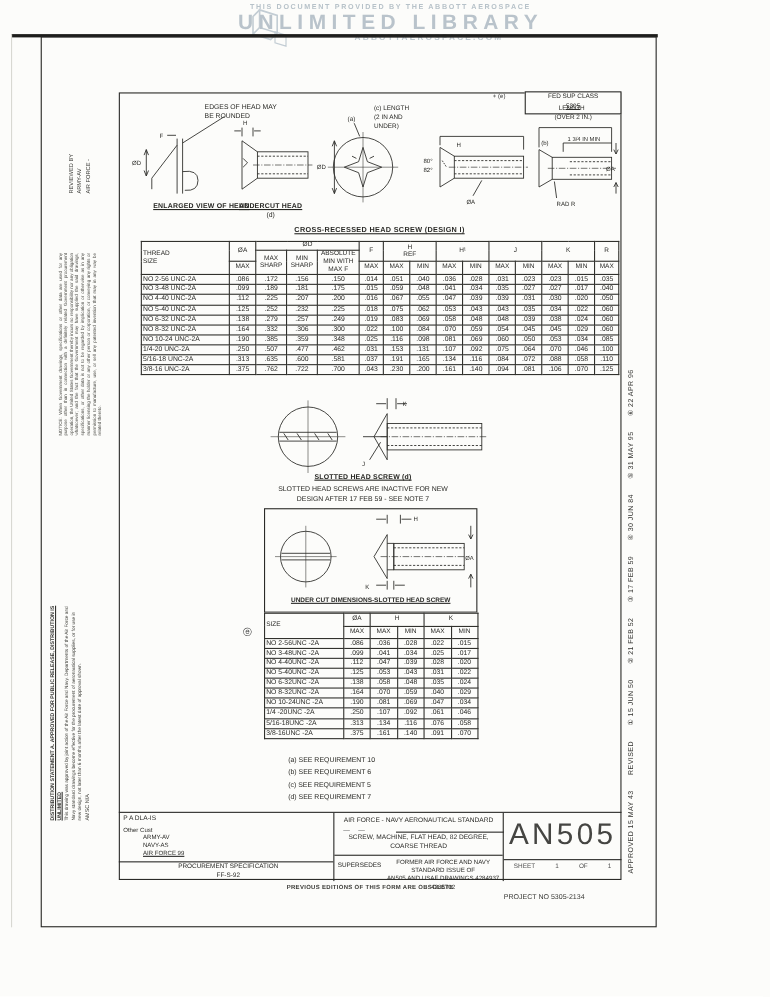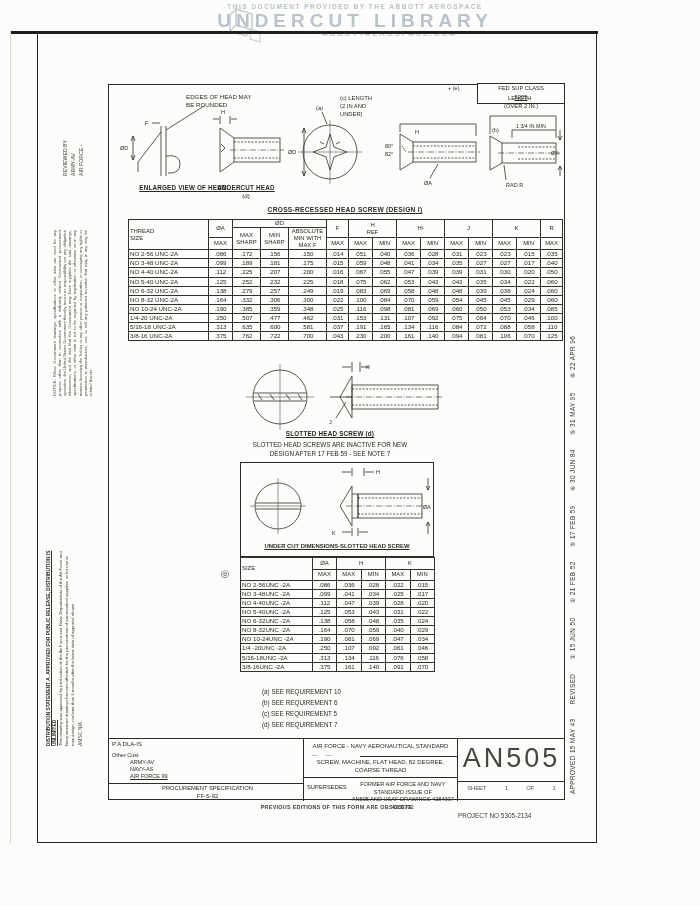--- a/index.html
+++ b/index.html
@@ -114,21 +114,21 @@
   <div class="wm">
     <svg class="wm-cube" width="50" height="42" viewBox="0 0 50 42">
       <g fill="none" stroke="#c3cdd4" stroke-width="1.5">
         <path d="M14 4 L30 9 L30 25 L14 20 Z"></path>
         <path d="M14 4 L8 10 L8 26 L14 20"></path>
         <path d="M8 26 L24 31 L30 25"></path>
         <path d="M28 24 L38 27 L38 37 L28 34 Z" stroke-width="1.1"></path>
       </g>
     </svg>
     <div class="wm1">THIS DOCUMENT PROVIDED BY THE ABBOTT AEROSPACE</div>
-    <div class="wm2">UNDERCUT LIBRARY</div>
+    <div class="wm2">UNLIMITED LIBRARY</div>
     <div class="wm3">ABBOTTAEROSPACE.COM</div>
   </div>
 
   <div class="topline"></div>
   <div class="page-edge"></div>
   <div class="outer-frame"></div>
   <div class="inner-sheet"></div>
 
   <div class="rot m-received">
     <div>REVIEWED BY</div>

